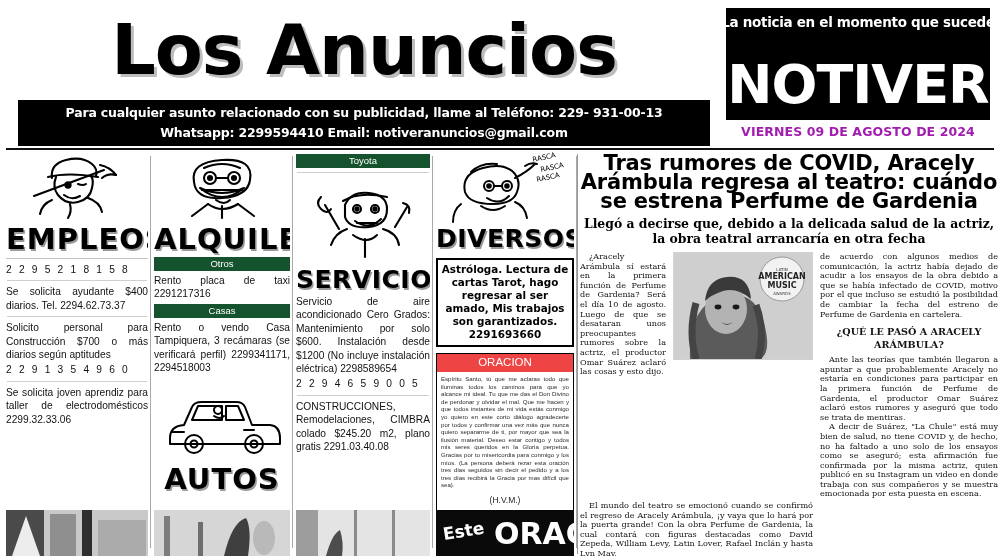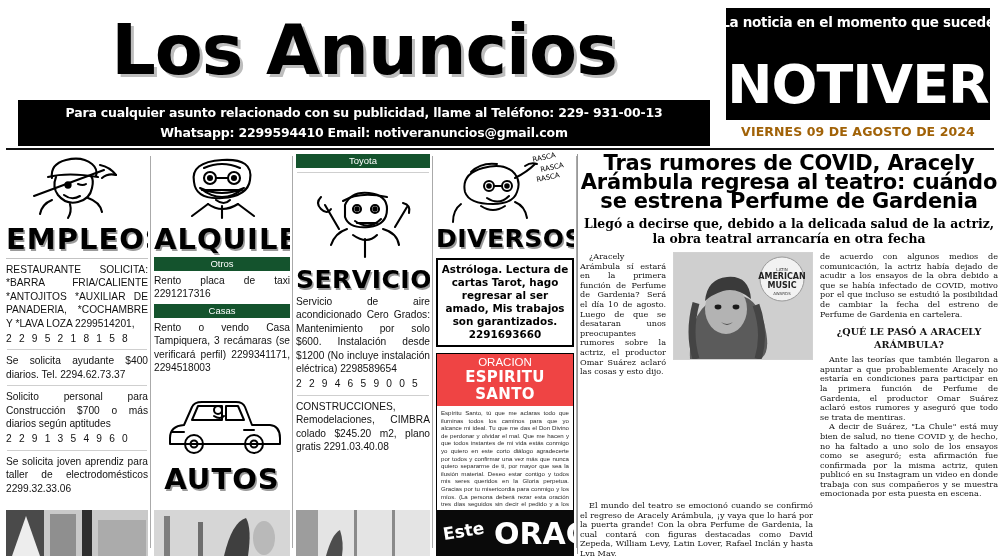--- a/index.html
+++ b/index.html
@@ -51,21 +51,21 @@
     letter-spacing:-0.3px;
   }
   .notiver-name {
     font-family:"DejaVu Sans", sans-serif;
     font-weight:bold; font-size:54px; line-height:72px;
     letter-spacing:-1px; white-space:nowrap;
   }
   .mast-date {
     position:absolute; left:0; top:120px; width:272px; text-align:center;
     font-family:"DejaVu Sans", sans-serif;
-    font-weight:bold; font-size:12.5px; letter-spacing:0.1px; color:#a16207;
+    font-weight:bold; font-size:12.5px; letter-spacing:0.1px; color:#a21caf;
     white-space:nowrap;
   }
 
   .mast-rule { position:absolute; left:6px; top:148px; width:988px; height:2px; background:#111; }
 
   
   .classifieds { position:absolute; left:4px; top:152px; width:572px; height:402px; }
   .col {
     position:absolute; top:0; height:402px; overflow:hidden;
   }
@@ -236,21 +236,20 @@
             <path d="M104 23 q-8 -2 -14 3"></path>
             <path d="M40 48 q-10 4 -12 14"></path>
             <path d="M76 46 q12 4 14 14"></path>
             <path d="M58 52 q2 8 -2 14"></path>
           </g>
         </svg>
       </div>
       <div class="cat-title">EMPLEOS</div>
       <div class="hr-thin"></div>
 
-      <div class="ad">RESTAURANTE SOLICITA: *BARRA FRIA/CALIENTE *ANTOJITOS *AUXILIAR DE PANADERIA, *COCHAMBRE Y *LAVA LOZA 2299514201,</div>
       <div class="ad spaced">2 2 9 5 2 1 8 1 5 8</div>
       <div class="ad-sep"></div>
       <div class="ad">Se solicita ayudante $400 diarios. Tel. 2294.62.73.37</div>
       <div class="ad-sep"></div>
       <div class="ad">Solicito personal para Construcción $700 o más diarios según aptitudes</div>
       <div class="ad spaced">2 2 9 1 3 5 4 9 6 0</div>
       <div class="ad-sep"></div>
       <div class="ad">Se solicita joven aprendiz para taller de electrodomésticos 2299.32.33.06</div>
     </div>
 
@@ -362,21 +361,20 @@
           </g>
         </svg>
       </div>
       <div class="cat-title small">DIVERSOS</div>
 
       <div class="astro-box">Astróloga. Lectura de cartas Tarot, hago regresar al ser amado, Mis trabajos son garantizados. 2291693660</div>
 
       <div class="oracion-box">
         <div class="oracion-head">
           <div class="l1">ORACION</div>
-          <div class="l2">ESPIRITU SANTO</div>
         </div>
         <div class="oracion-body">Espíritu Santo, tú que me aclaras todo que iluminas todos los caminos para que yo alcance mi ideal. Tu que me das el Don Divino de perdonar y olvidar el mal. Que me hacen y que todos instantes de mi vida estás conmigo yo quiero en este corto diálogo agradecerte por todos y confirmar una vez más que nunca quiero separarme de ti, por mayor que sea la ilusión material. Deseo estar contigo y todos mis seres queridos en la Gloria perpetua. Gracias por tu misericordia para conmigo y los míos. (La persona deberá rezar esta oración tres días seguidos sin decir el pedido y a los tres días recibirá la Gracia por mas difícil que sea).</div>
         <div class="oracion-sign">(H.V.M.)</div>
       </div>
 
       <div class="este-box">
 
         <span class="w2">ORACIO</span>
       </div>
     </div>

